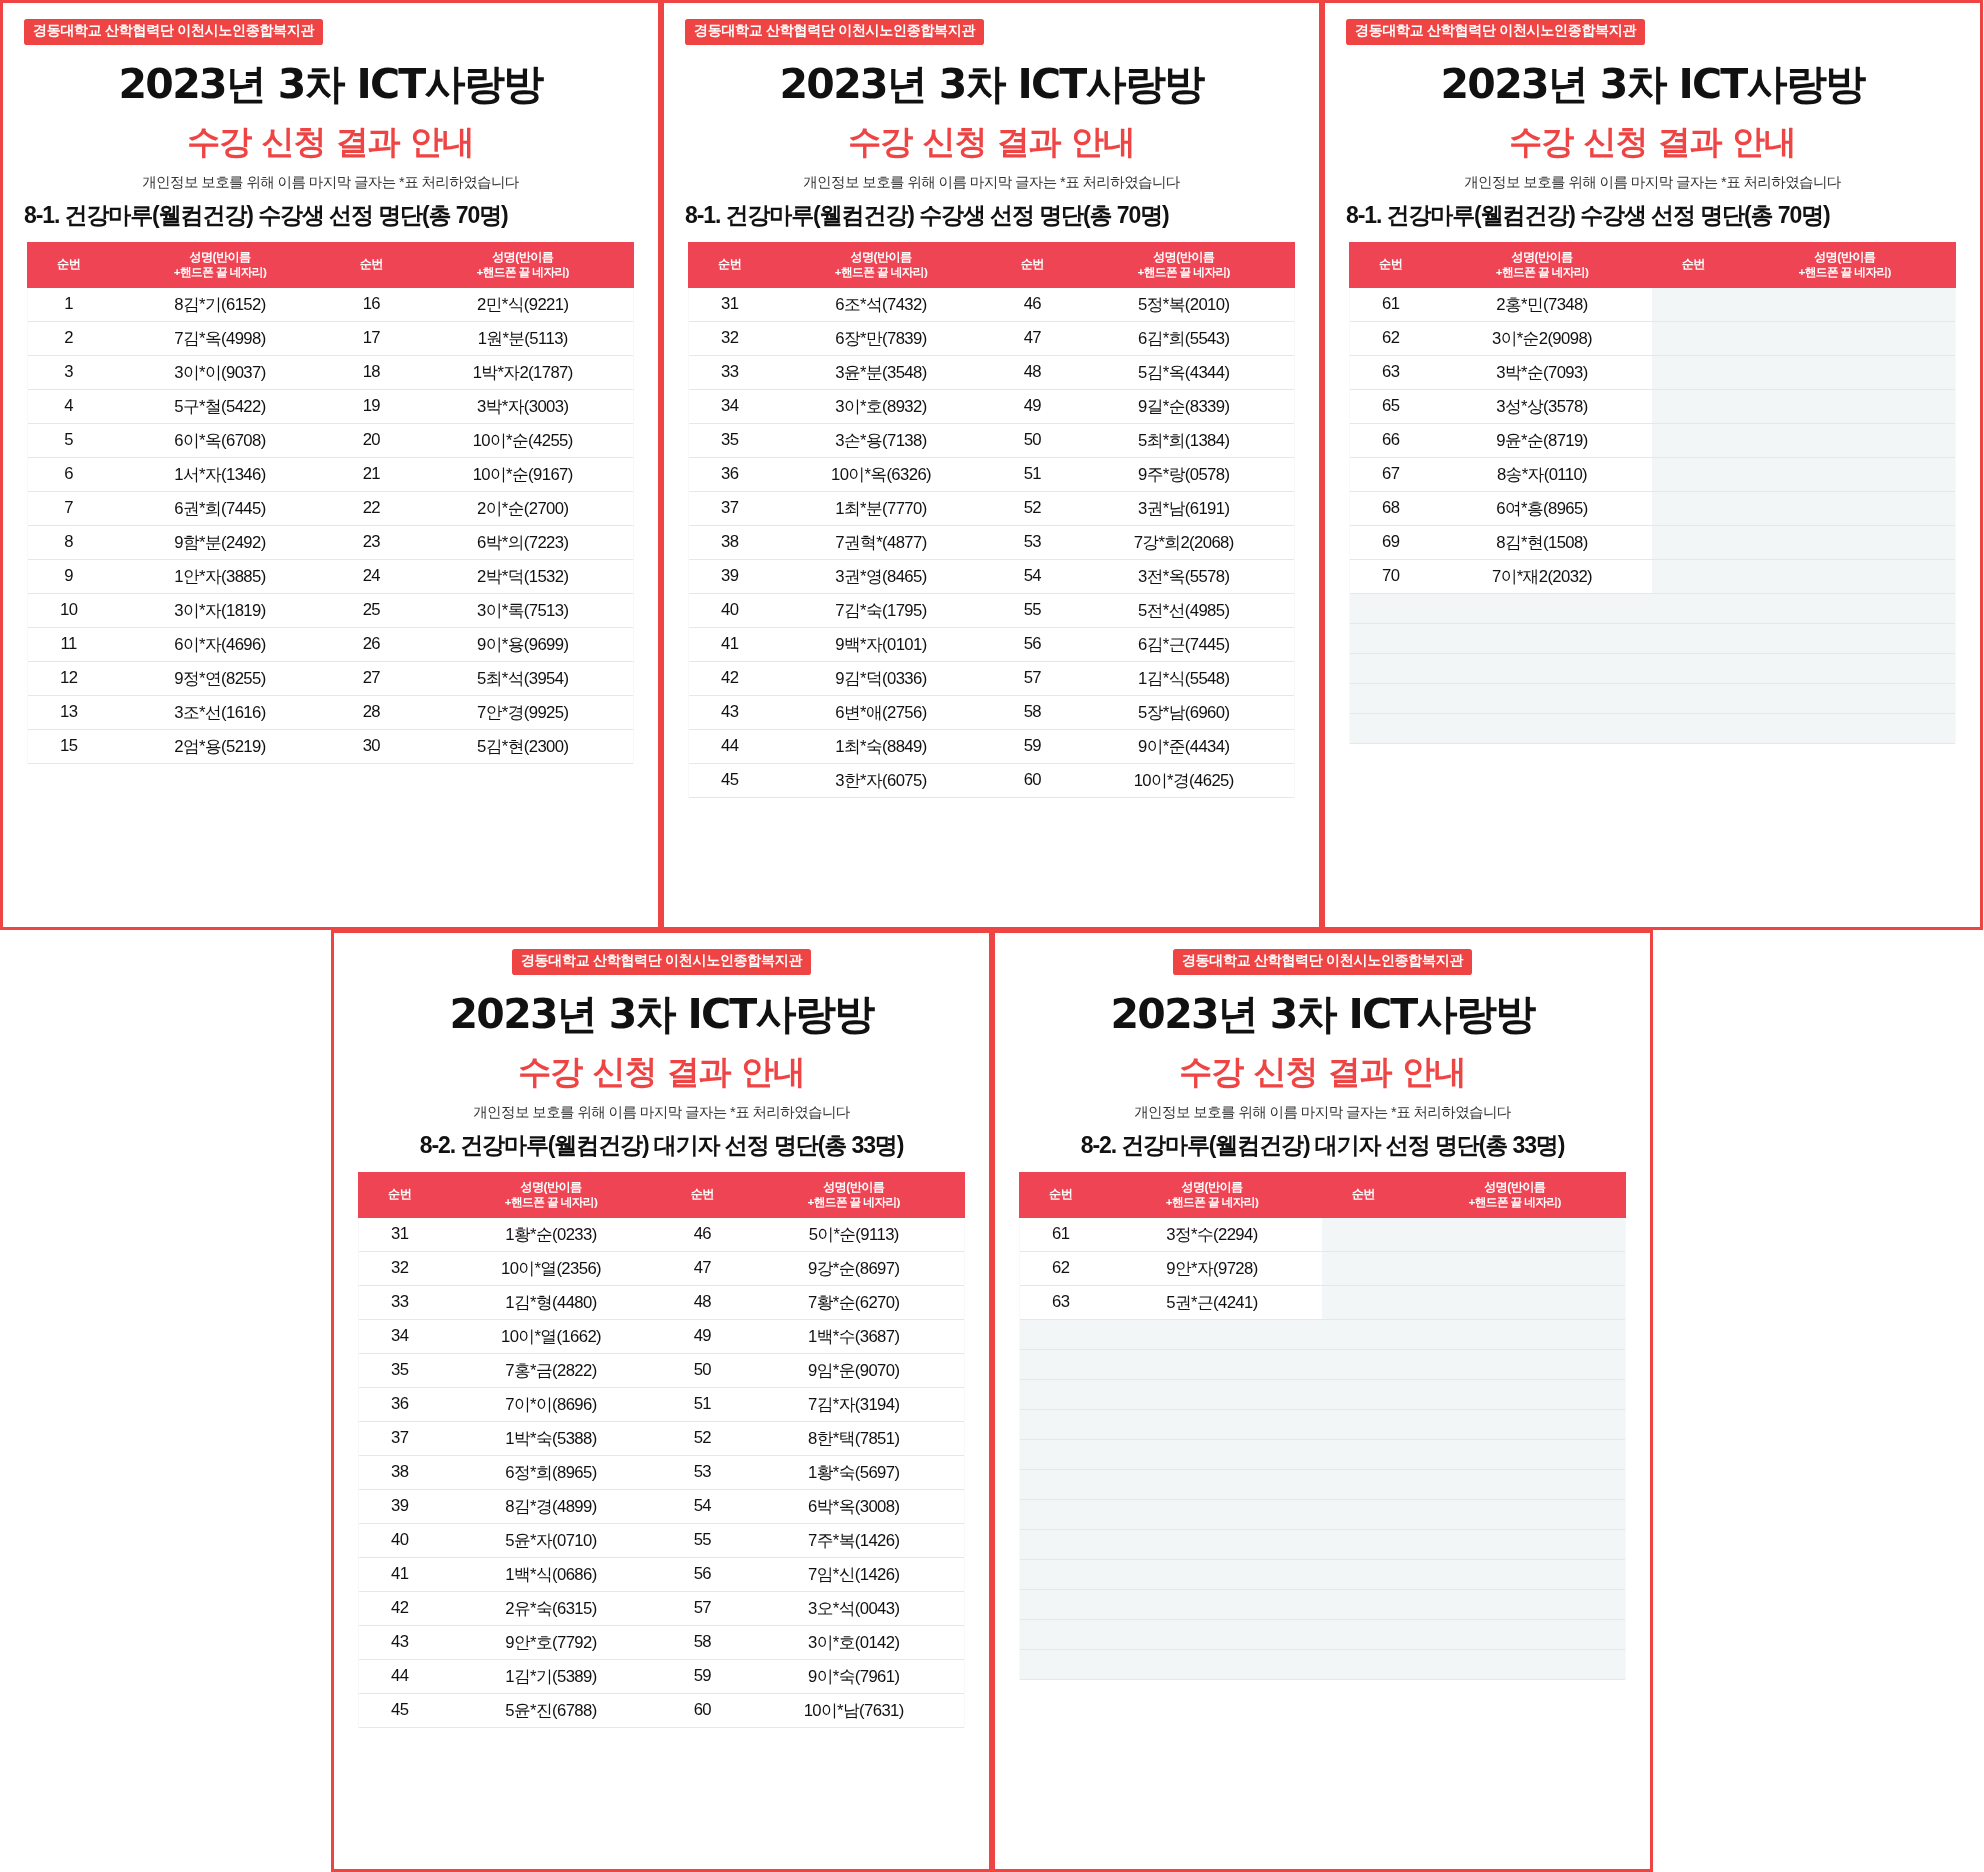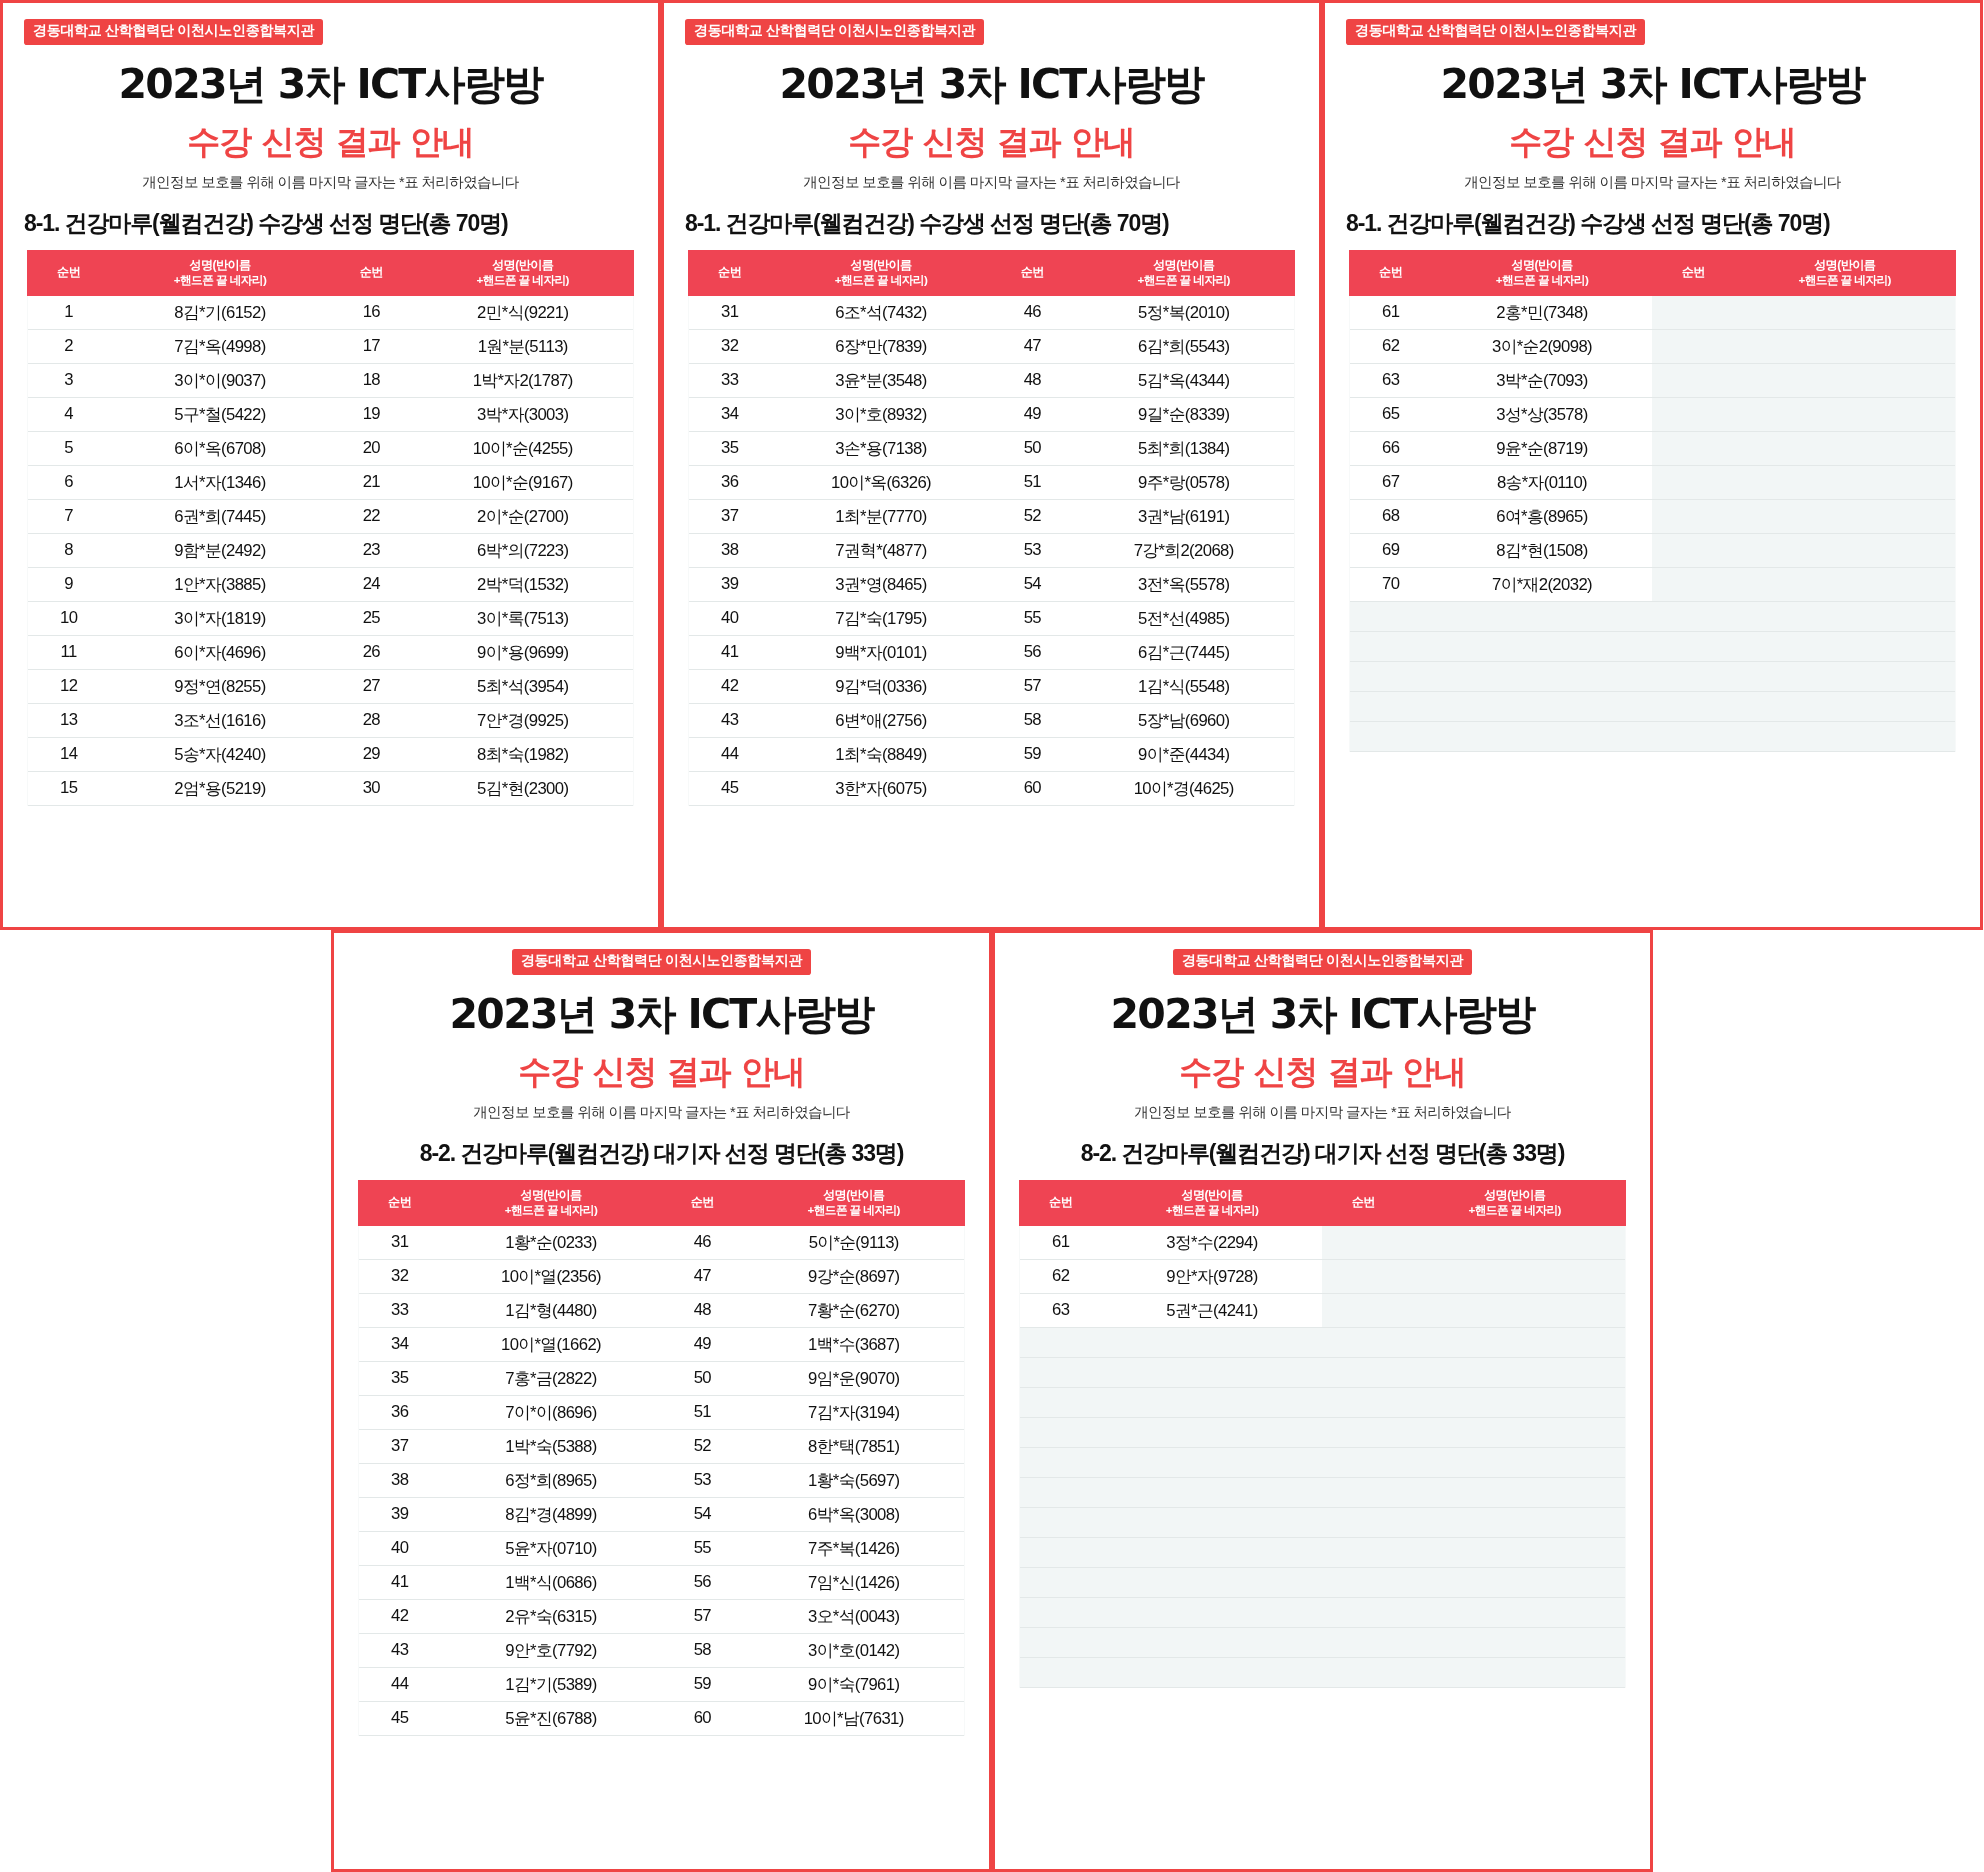--- a/index.html
+++ b/index.html
@@ -62,21 +62,21 @@
     text-align: center;
     font-size: 14.5px;
     color: #333333;
     margin-top: 12.2px;
     letter-spacing: -0.6px;
   }
   .section-title {
     font-size: 23px;
     font-weight: bold;
     color: #111111;
-    margin-top: 16px;
+    margin-top: 8px;
     margin-bottom: 11px;
     letter-spacing: -1.1px;
   }
   .section-title.center { text-align: center; }
   table.list {
     width: 100%;
     border-collapse: collapse;
     table-layout: fixed;
     background: #f7f9f9;
   }
@@ -207,26 +207,20 @@
               <td class="filled">27</td>
               <td class="filled">5최*석(3954)</td>
             </tr>
             <tr>
               <td class="filled">13</td>
               <td class="filled">3조*선(1616)</td>
               <td class="filled">28</td>
               <td class="filled">7안*경(9925)</td>
             </tr>
             <tr>
-              <td class="filled">14</td>
-              <td class="filled">5송*자(4240)</td>
-              <td class="filled">29</td>
-              <td class="filled">8최*숙(1982)</td>
-            </tr>
-            <tr>
               <td class="filled">15</td>
               <td class="filled">2엄*용(5219)</td>
               <td class="filled">30</td>
               <td class="filled">5김*현(2300)</td>
             </tr>
           </tbody>
         </table>
       </div>
     </div>
     <div class="card row1">

